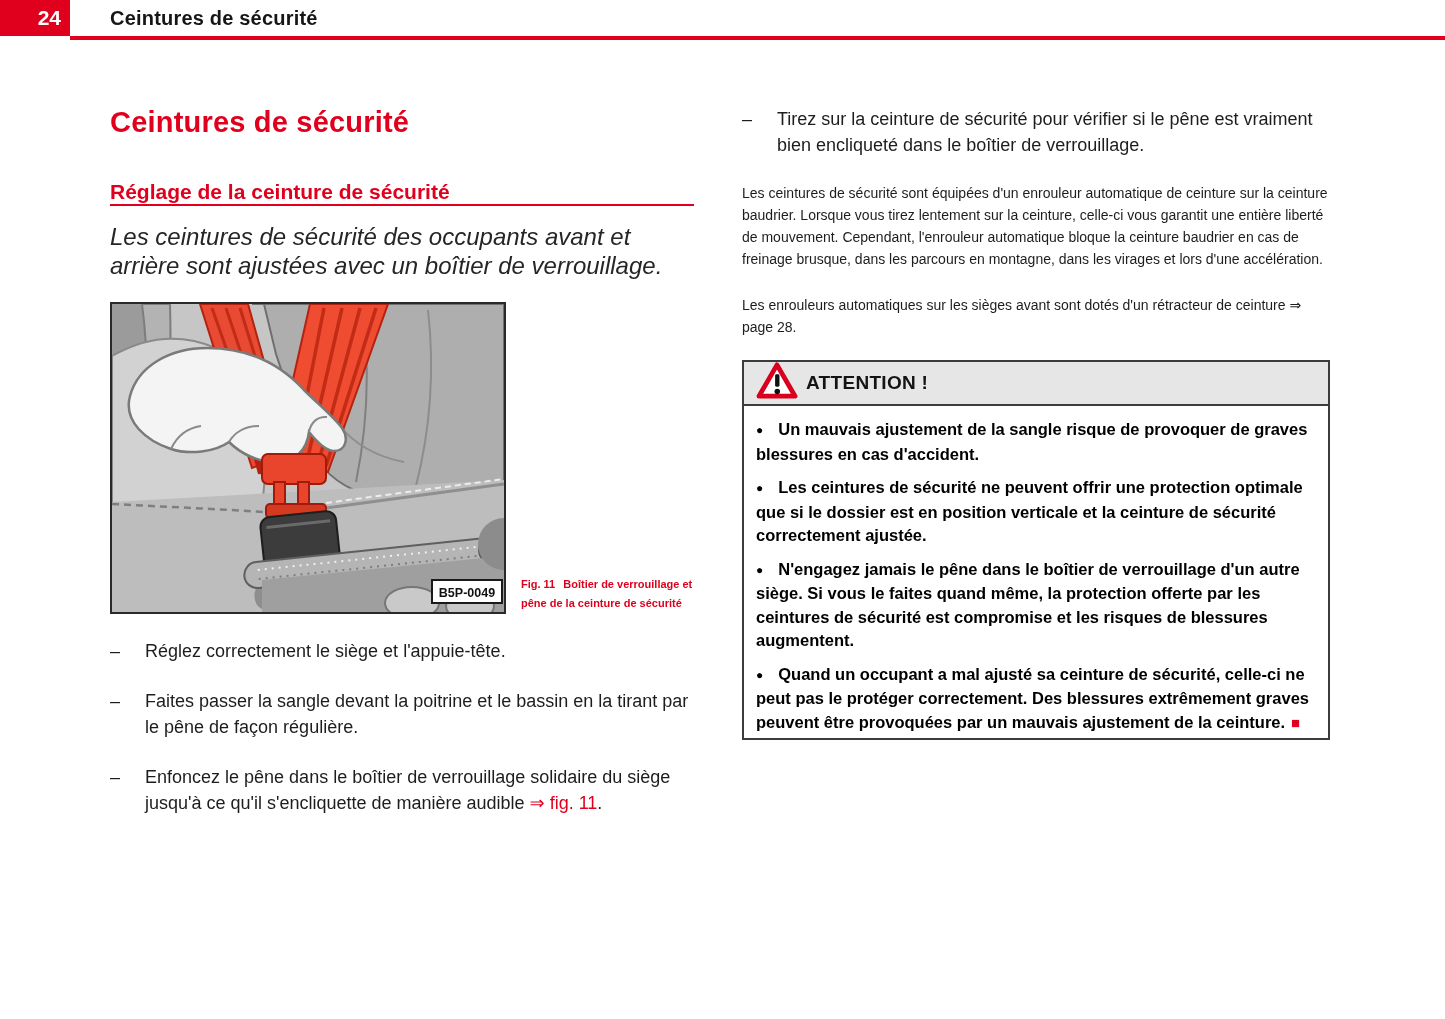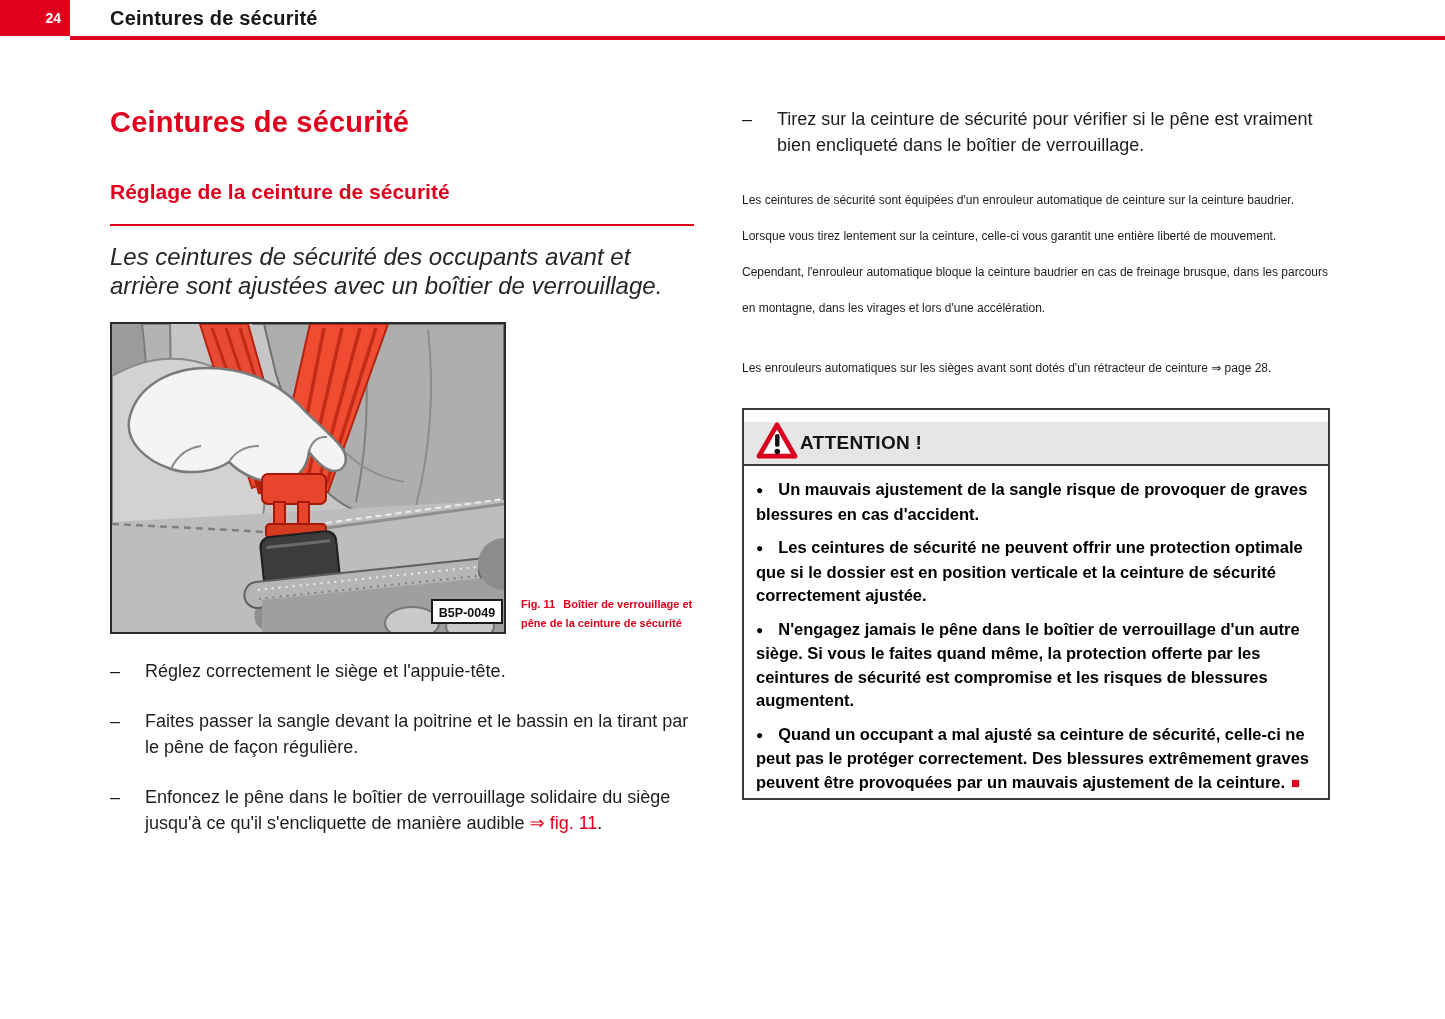--- a/index.html
+++ b/index.html
@@ -5,50 +5,50 @@
   :root{ --red:#e0001d; --ink:#1d1d1d; }
   *{margin:0;padding:0;box-sizing:border-box}
   html,body{background:#fff}
   body{
     width:1445px;height:1019px;position:relative;overflow:hidden;
     font-family:"Liberation Sans",sans-serif;color:var(--ink);
   }
   
   .page-badge{
     position:absolute;left:0;top:0;width:70px;height:36px;background:var(--red);
-    color:#fff;font-size:14px;font-weight:bold;
+    color:#fff;font-size:21px;font-weight:bold;
     display:flex;align-items:center;justify-content:flex-end;padding-right:9px;
   }
   .chapter-title{position:absolute;left:110px;top:7px;font-size:20px;font-weight:bold;color:#161616;letter-spacing:.2px}
   .header-rule{position:absolute;left:70px;top:36px;width:1375px;height:4px;background:var(--red)}
   
   .col-left{position:absolute;left:110px;top:106px;width:584px}
   .col-right{position:absolute;left:742px;top:106px;width:588px}
   
   .doc-title{font-size:29px;line-height:32px;color:var(--red);font-weight:bold;letter-spacing:.2px}
-  .section-head{margin-top:42px;border-bottom:2px solid var(--red);padding-bottom:20px}
+  .section-head{margin-top:42px;border-bottom:2px solid var(--red);padding-bottom:0}
   .section-head h2{font-size:21px;color:var(--red);font-weight:bold}
   .lead{margin-top:16px;font-style:italic;font-size:24px;line-height:29px;color:#262626}
   .figure-row{margin-top:22px;display:flex;align-items:flex-end;gap:15px}
   .figure-frame{width:396px;height:312px;border:2px solid #2a2a2a;flex:none;background:#fef9c3}
   .figure-frame svg{display:block}
   .figure-caption{width:172px;font-size:11px;font-weight:bold;color:var(--red);line-height:18.5px;padding-bottom:2px}
   .fig-label{margin-right:8px}
-  .body-par{margin-top:30px;font-size:12px;line-height:36px}
+  .body-par{margin-top:30px;font-size:14px;line-height:22px}
   .step{margin-top:24px;display:flex;font-size:18px;line-height:26px}
   .step .dash{flex:none;width:35px}
   .xref{color:var(--red)}
   
   .col-right .step{margin-top:0}
   .col-right .body-par{margin-top:24px}
   
   .warning-box{margin-top:22px;border:2px solid #3c3c3c}
   .warning-header{
     background:#e6e6e6;border-bottom:2px solid #3c3c3c;
-    display:flex;align-items:center;gap:2px;padding:5px 12px;height:44px;margin-top:12px;
+    display:flex;align-items:center;gap:8px;padding:5px 12px;height:44px;
   }
   .warning-title{font-size:19px;font-weight:bold;color:#141414;letter-spacing:.3px}
   .warning-body{padding:2px 12px 4px}
   .witem{margin-top:10px;font-size:16.5px;font-weight:bold;color:#000;line-height:23.5px}
   .witem .blt{font-size:12px;margin-right:15px;vertical-align:1px}
   .end-marker{color:var(--red);margin-left:6px;font-size:15px}
 </style>
 </head>
 <body>
 

